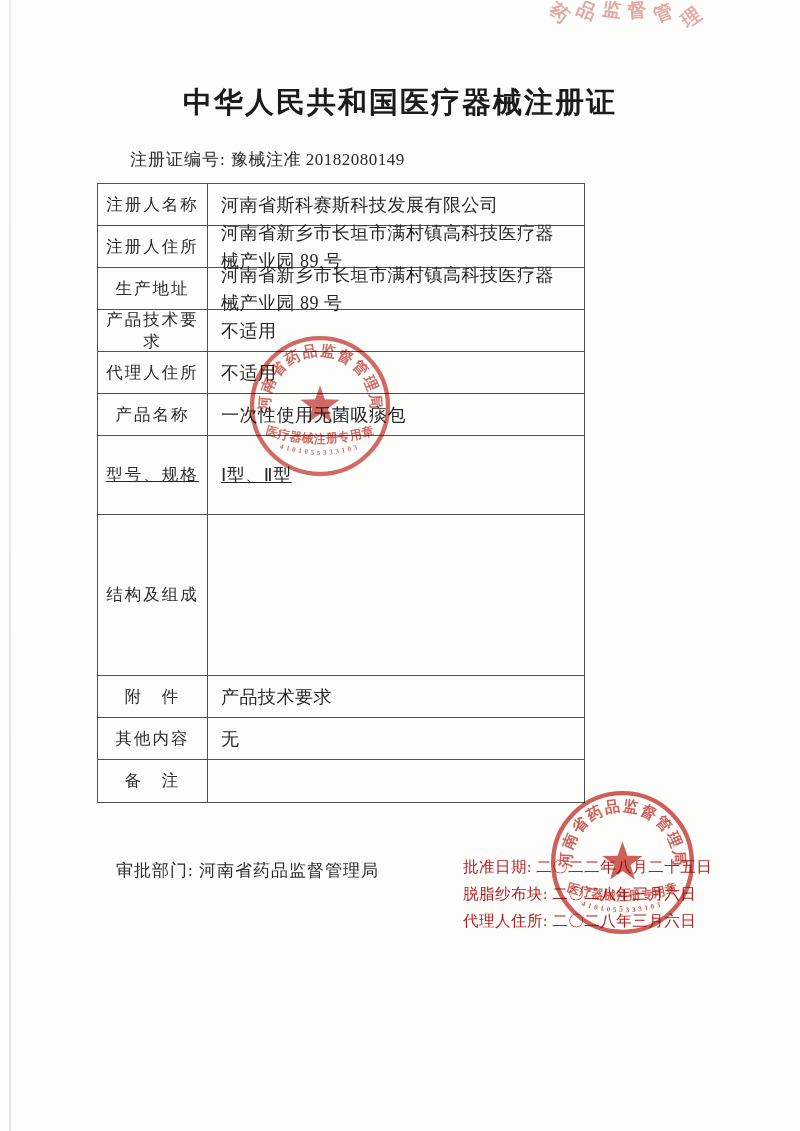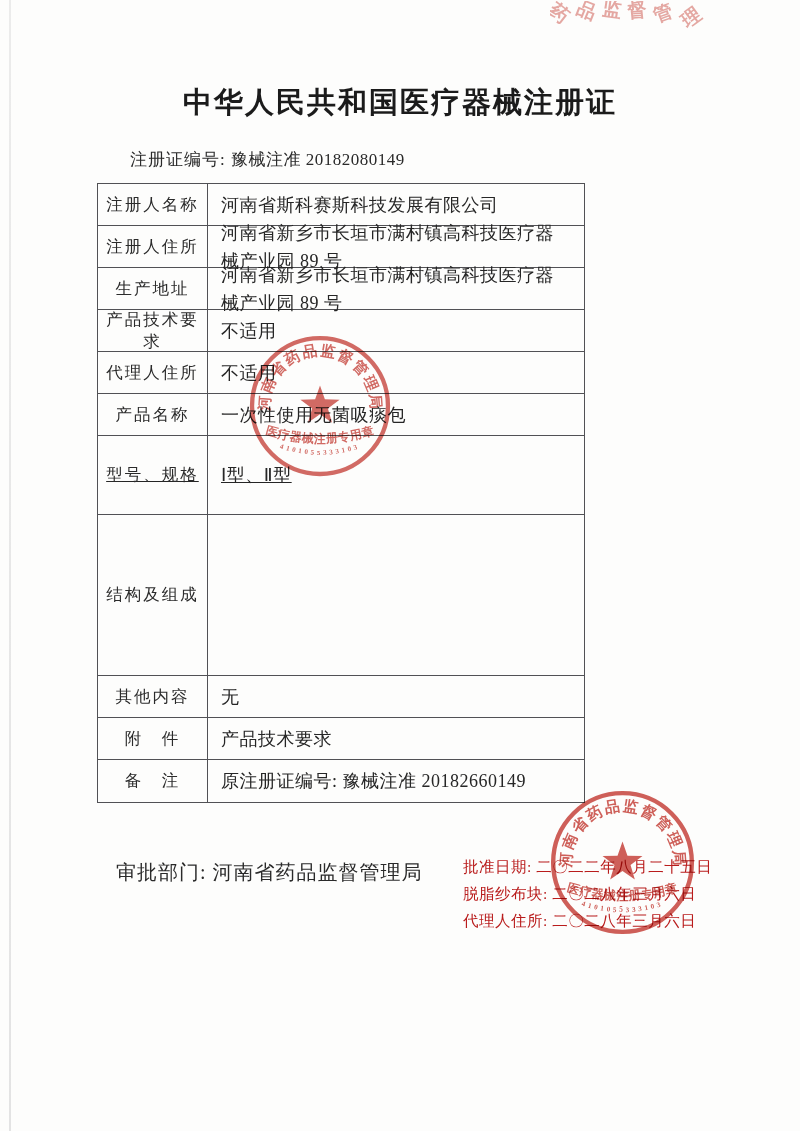--- a/index.html
+++ b/index.html
@@ -45,21 +45,21 @@
     color:#2b2b2b;
   }
   .cell-value {
     flex:1; display:flex; align-items:center;
     padding:5px 12px 5px 13px;
     font-size:18px; line-height:28px; letter-spacing:0.5px;
     color:#262626;
   }
   .footer-dept {
     position:absolute; left:116px; top:859px;
-    font-size:20px; letter-spacing:1px; color:#2a2a2a;
+    font-size:17px; letter-spacing:1px; color:#2a2a2a;
   }
   .footer-dates {
     position:absolute; left:463px; top:856px;
     font-size:15.5px; letter-spacing:0.5px; color:#b91c1c;
   }
   .footer-dates .date-line { height:27px; line-height:22px; }
   
   .stamp {
     position:absolute; mix-blend-mode:multiply; pointer-events:none;
   }
@@ -159,44 +159,41 @@
         </div>
     </div>
 
     <div class="row row-structure">
       <div class="cell-label">
           <span class="lbl">结构及组成</span>
         </div>
     </div>
 
 
+    <div class="row row-attachment">
+      <div class="cell-label">
+          <span class="lbl">附　件</span>
+        </div>
+      <div class="cell-value">
+          <span class="val">产品技术要求</span>
+        </div>
+    </div>
+
     <div class="row row-other-content">
       <div class="cell-label">
           <span class="lbl">其他内容</span>
         </div>
       <div class="cell-value">
           <span class="val">无</span>
         </div>
     </div>
 
-    <div class="row row-attachment">
-      <div class="cell-label">
-          <span class="lbl">附　件</span>
-        </div>
-      <div class="cell-value">
-          <span class="val">产品技术要求</span>
-        </div>
-    </div>
-
     <div class="row row-remarks">
       <div class="cell-label">
           <span class="lbl">备　注</span>
-        </div>
-      <div class="cell-value">
-          <span class="val">原注册证编号: 豫械注准 20182660149</span>
         </div>
     </div>
   </div>
 
   <div class="footer-dept">
     <span>审批部门:</span>
     <span>河南省药品监督管理局</span>
   </div>
 
   <div class="footer-dates">

